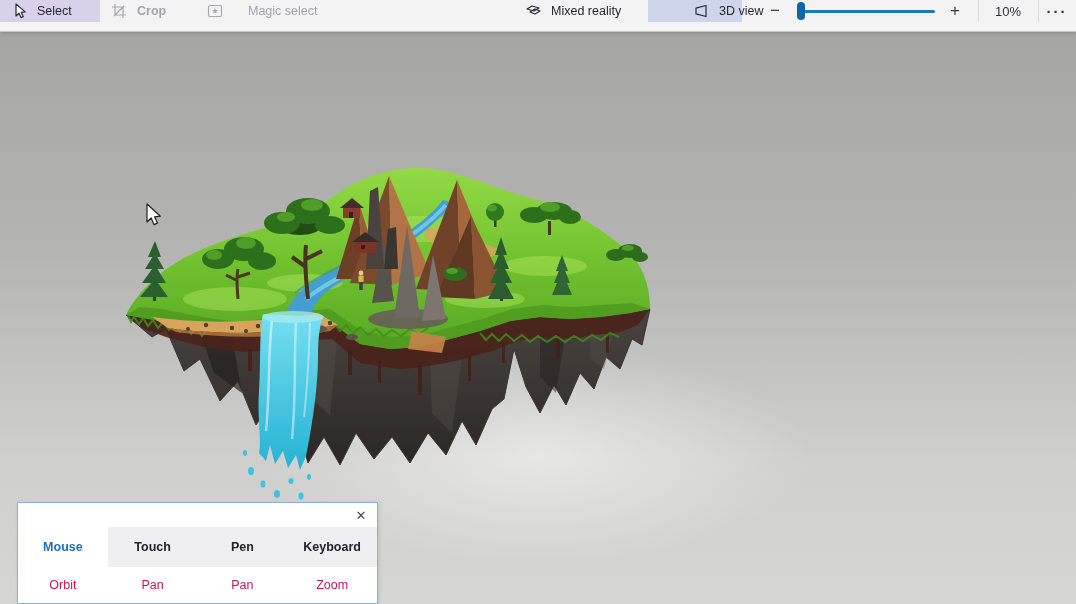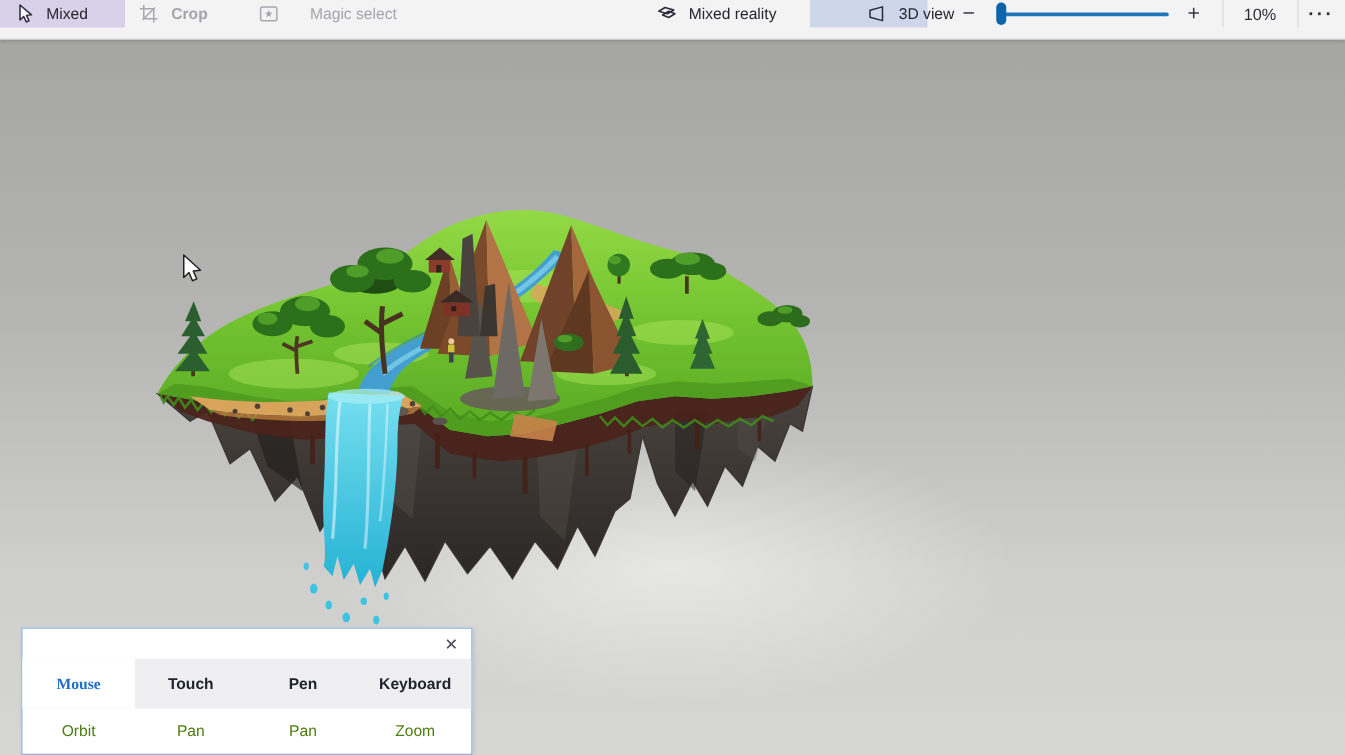--- a/index.html
+++ b/index.html
@@ -34,38 +34,38 @@
   .canvas svg{position:absolute;left:0;top:0;}
 
   
   .panel{position:absolute;left:17px;top:502px;width:361px;height:102px;background:#fff;
          border:1px solid #8fb0d8;box-shadow:1px 1px 4px rgba(0,0,0,.12);z-index:6;box-sizing:border-box;}
   .panel-close{position:absolute;right:8px;top:4px;width:16px;height:16px;display:flex;align-items:center;
          justify-content:center;font-size:13px;color:#4a4a52;cursor:default;}
   .tabs{position:absolute;left:0;top:24px;width:100%;height:40px;display:flex;background:#efeef0;}
   .tab{flex:1;display:flex;align-items:center;justify-content:center;font-size:12.5px;font-weight:bold;
        color:#21242c;cursor:default;}
-  .tab.active{background:#fff;color:#1d70c4;font-family:Liberation Serif, serif;}
+  .tab.active{background:#fff;color:#1d70c4;}
   .actions{position:absolute;left:0;top:75px;width:100%;display:flex;}
-  .action-cell{flex:1;display:flex;align-items:center;justify-content:center;font-size:12.5px;color:#4d7c0f;}
+  .action-cell{flex:1;display:flex;align-items:center;justify-content:center;font-size:12.5px;color:#be185d;}
 
   .icon{flex:0 0 auto;display:block;}
 </style>
 </head>
 <body>
 
 <div class="stage">
 
   <div class="toolbar">
 
     <div class="tbtn sel-hl" style="left:0;width:100px;">
       <svg class="icon" width="18" height="18" viewBox="0 0 18 18">
         <path d="M6,2 v12 l3,-2.8 l2,4.4 l2.2,-1 l-2,-4.3 l4,-0.4 Z" fill="#f8f8fa" stroke="#2b2b3a" stroke-width="1.2" stroke-linejoin="round"></path>
       </svg>
-      <span class="lab">Mixed</span>
+      <span class="lab">Select</span>
     </div>
 
     <div class="tbtn disabled" style="left:100px;width:96px;font-weight:bold;">
       <svg class="icon" width="18" height="18" viewBox="0 0 18 18">
         <path d="M5,2 V13 H16 M2,5 H13 V16 M4,14 L14,4" fill="none" stroke="#a7a7af" stroke-width="1.2"></path>
       </svg>
       <span class="lab">Crop</span>
     </div>
 
     <div class="tbtn disabled" style="left:196px;width:112px;gap:24px;">

